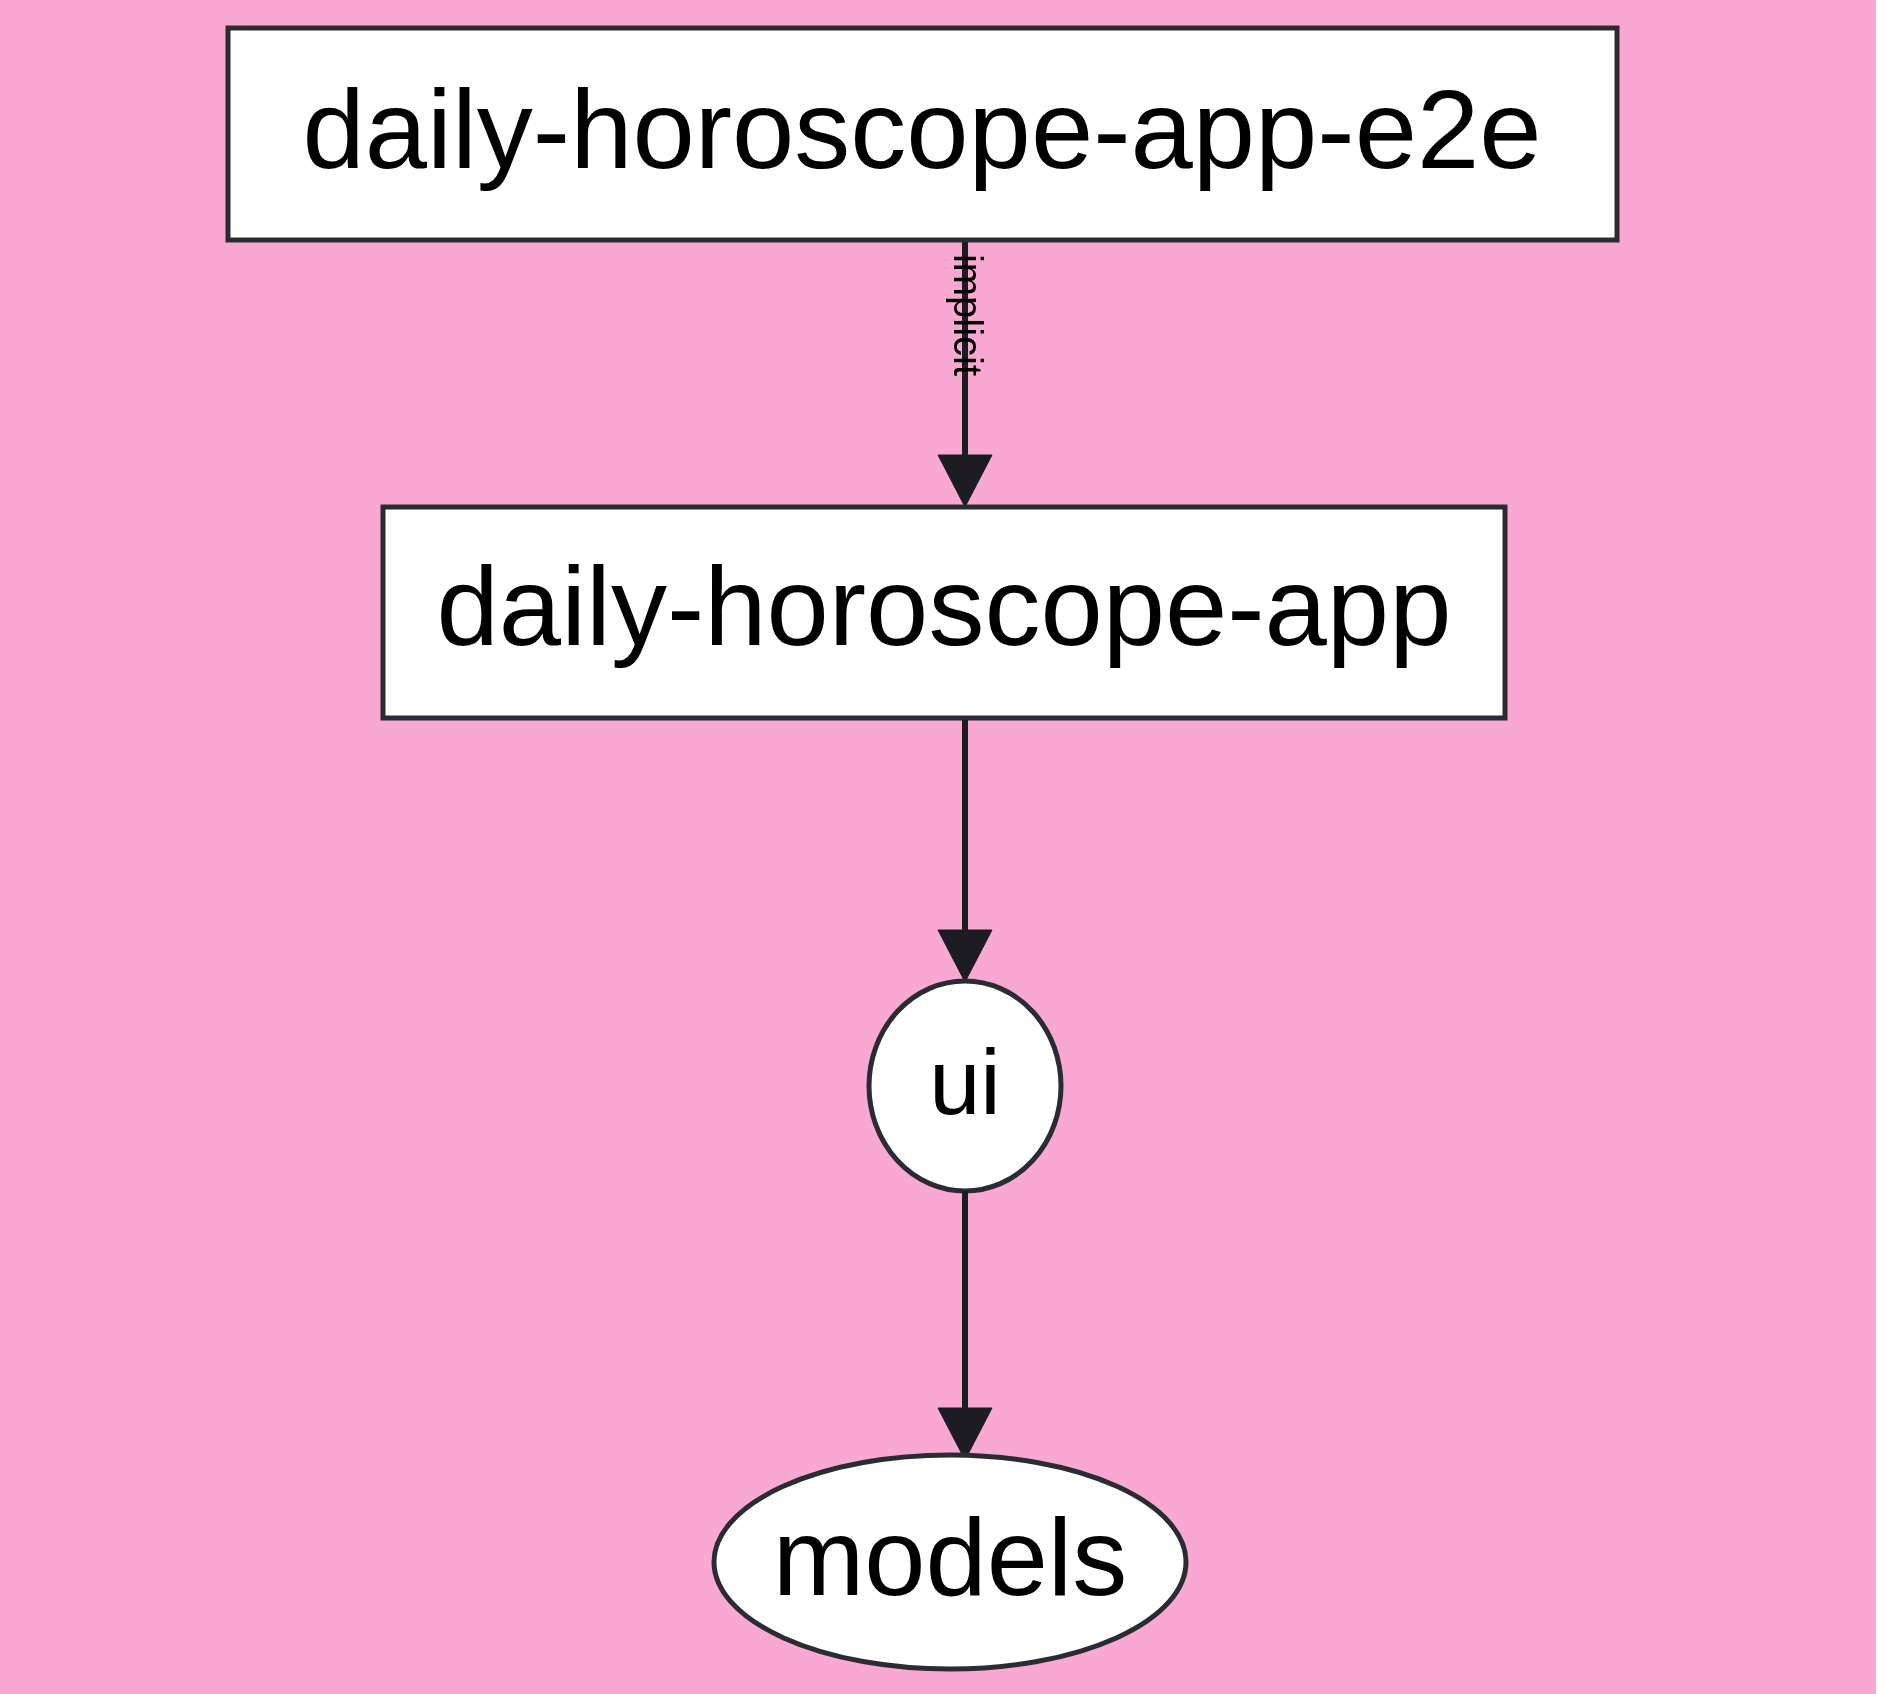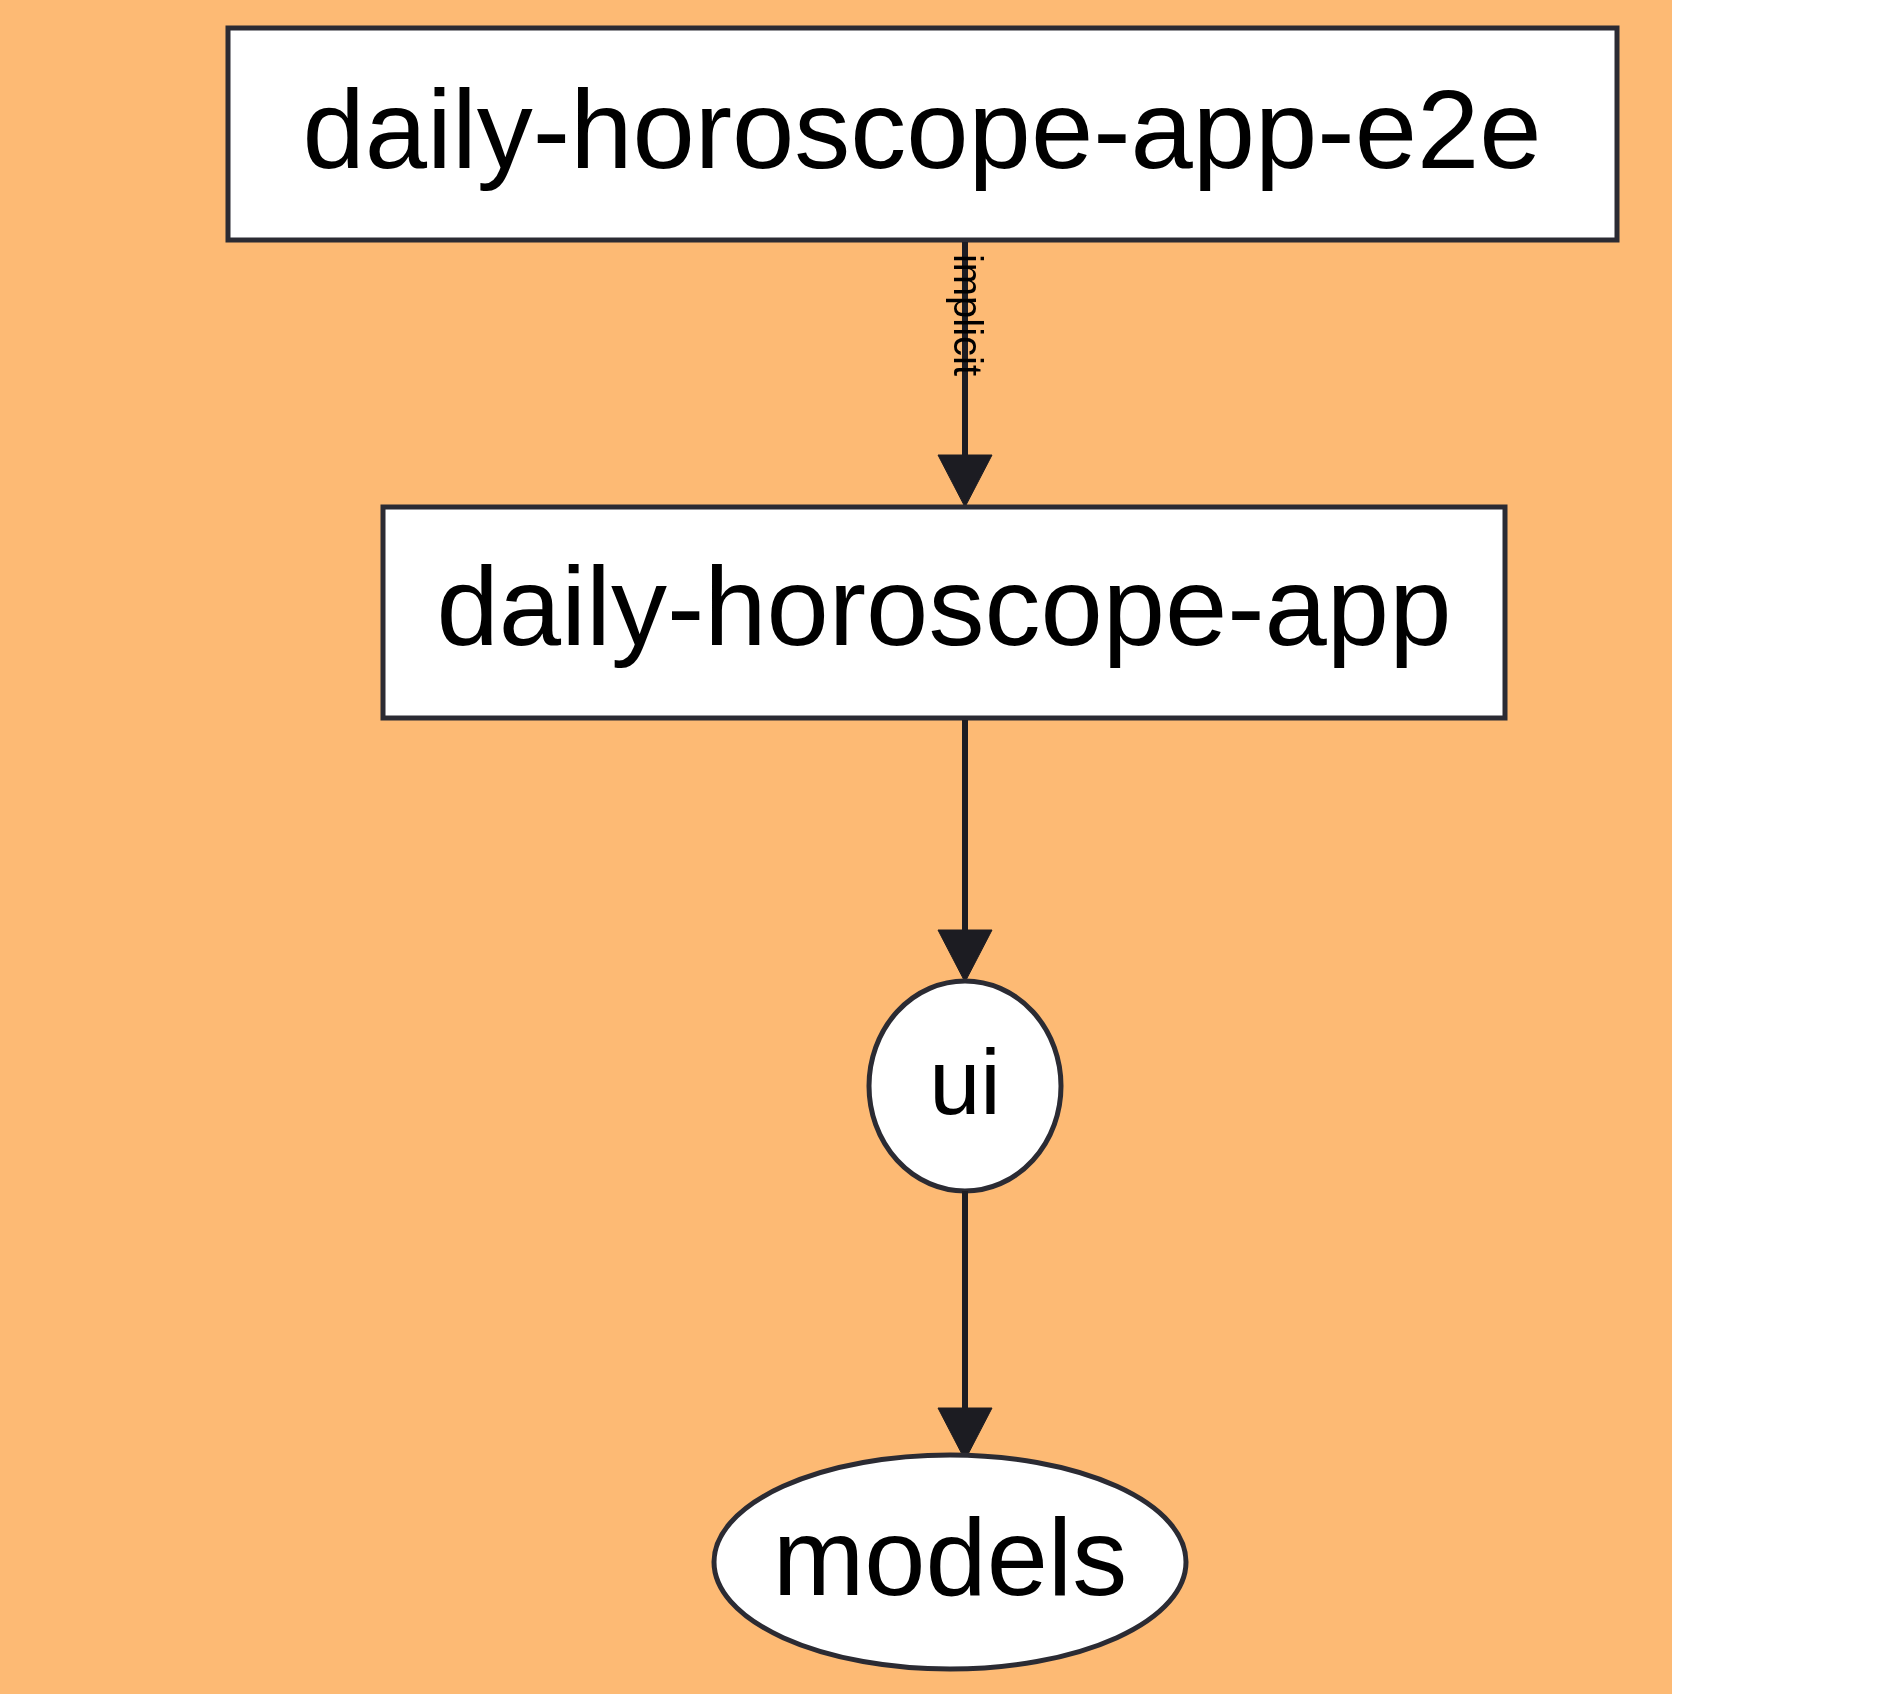--- a/index.html
+++ b/index.html
@@ -2,23 +2,23 @@
 <html><head>
 <meta charset="utf-8">
 <style>
   html, body {
     margin: 0;
     padding: 0;
     background: #ffffff;
   }
   #canvas {
     position: relative;
-    width: 1672px;
+    width: 1876px;
     height: 1694px;
-    background: #fdba74;
+    background: #f9a8d4;
     overflow: hidden;
     font-family: "Liberation Sans", "DejaVu Sans", sans-serif;
   }
   .graph-svg {
     position: absolute;
     top: 0;
     left: 0;
     width: 1886px;
     height: 1694px;
   }

